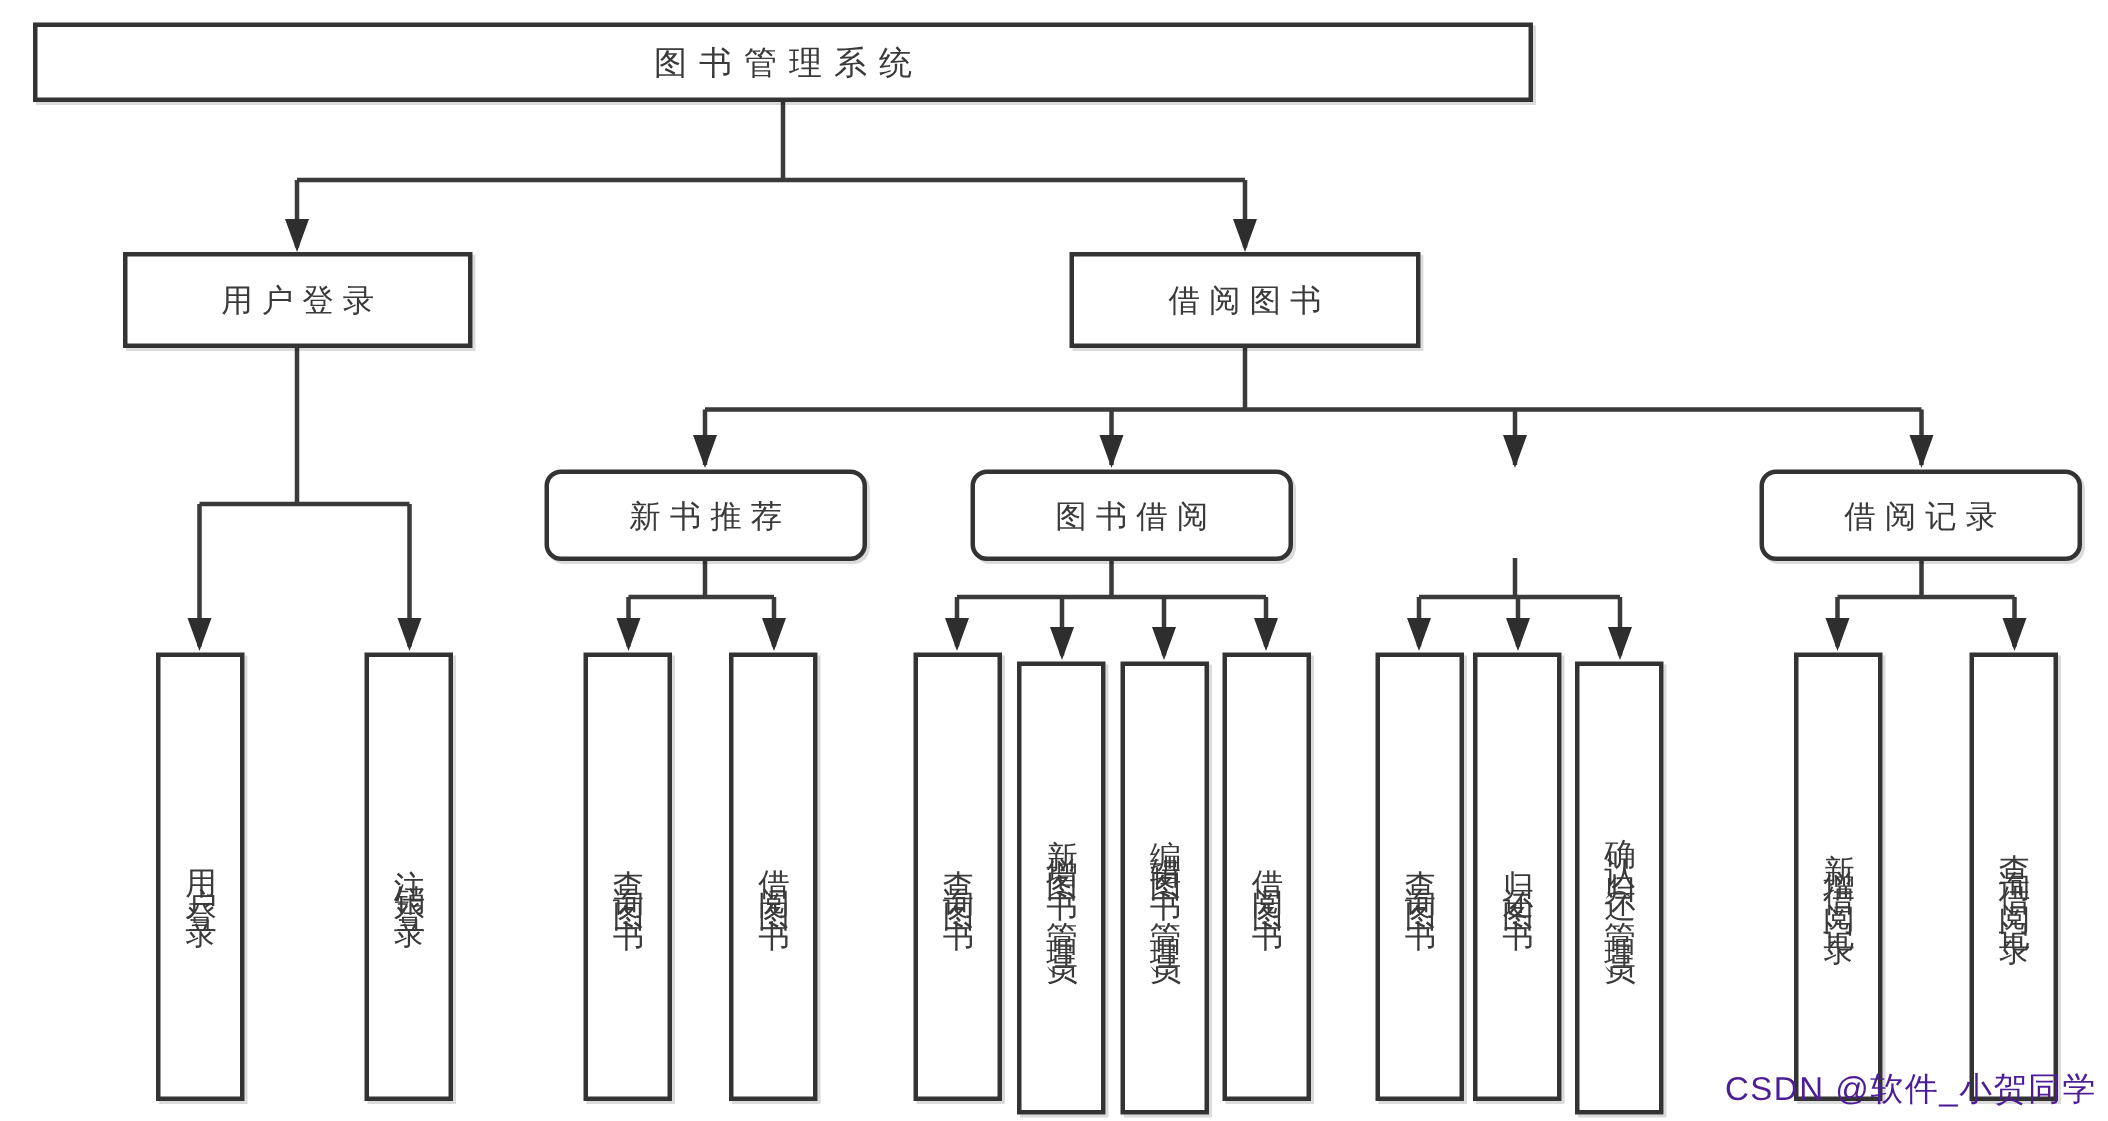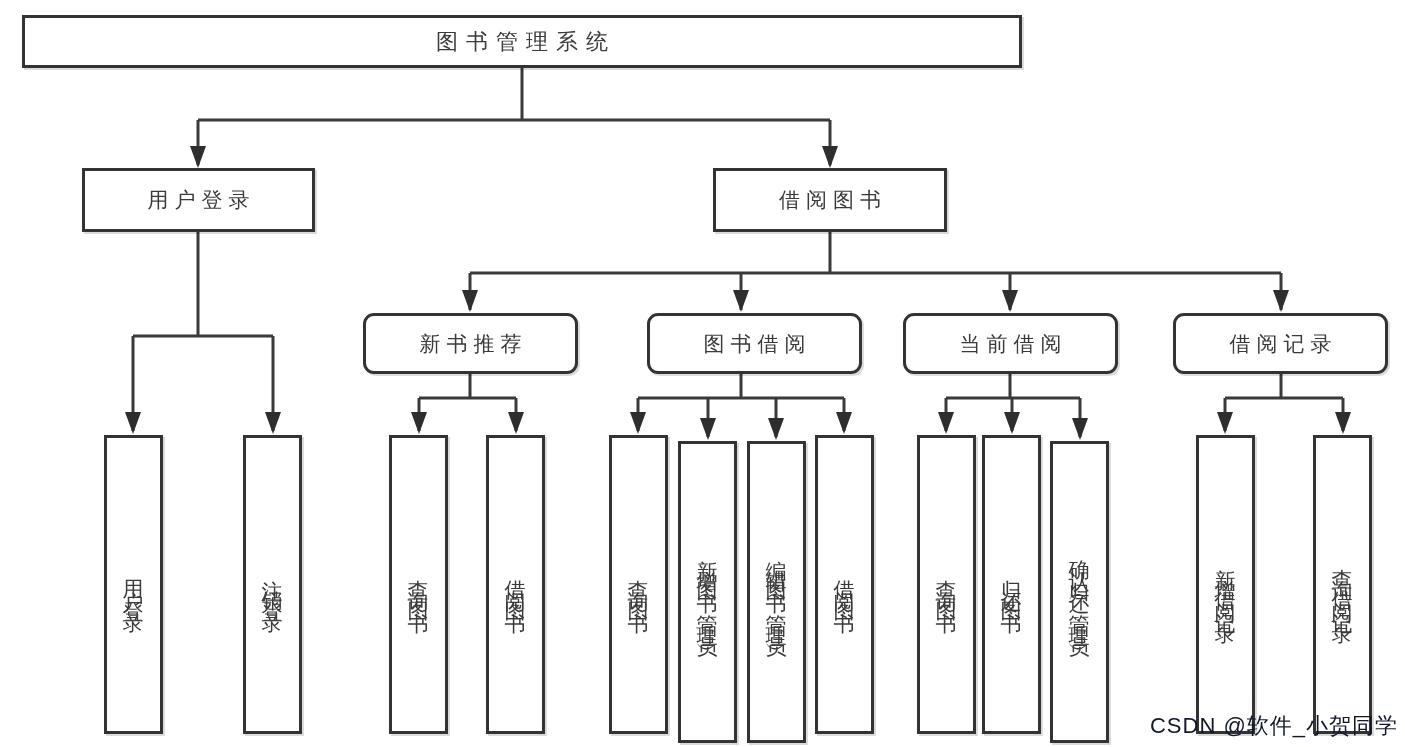--- a/index.html
+++ b/index.html
@@ -51,21 +51,21 @@
   .lf5  { left: 609px; }  .lf6  { left: 678px; top: 441px; height: 302px; }
   .lf7  { left: 747px; top: 441px; height: 302px; }  .lf8  { left: 815px; }
   .lf9  { left: 917px; }  .lf10 { left: 982px; }
   .lf11 { left: 1050px; top: 441px; height: 302px; } .lf12 { left: 1196px; }
   .lf13 { left: 1313px; }
   .watermark {
     position: absolute;
     right: 7px;
     top: 711px;
     font-size: 22px;
-    color: #0f172a;
+    color: #4c1d95;
     letter-spacing: 1px;
     z-index: 5;
     white-space: nowrap;
     margin-left: 18px;
   }
 </style>
 </head>
 <body>
 
 <div class="canvas">
@@ -106,23 +106,20 @@
   <div class="box h n-l2b">
     <span>借阅图书</span>
   </div>
 
   <div class="box h n-l3 n-l3a">
     <span>新书推荐</span>
   </div>
   <div class="box h n-l3 n-l3b">
     <span>图书借阅</span>
   </div>
-  <div class="box h n-l3 n-l3c">
-    <span>当前借阅</span>
-  </div>
   <div class="box h n-l3 n-l3d">
     <span>借阅记录</span>
   </div>
 
   <div class="box v leaf lf1">
     <span>用户登录</span>
   </div>
   <div class="box v leaf lf2">
     <span>注销登录</span>
   </div>

